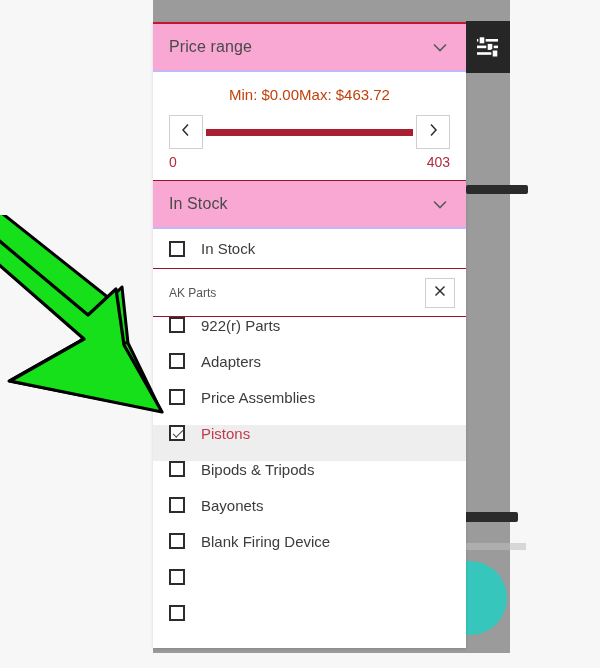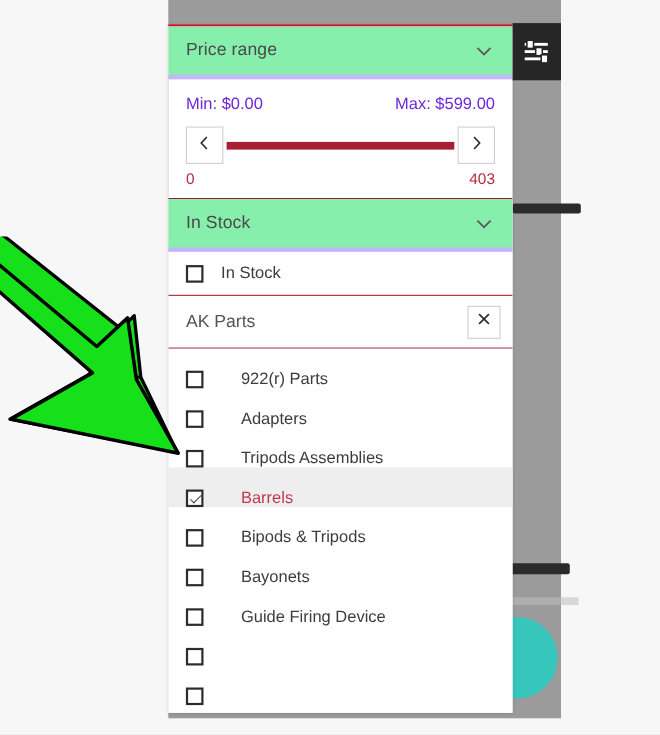--- a/index.html
+++ b/index.html
@@ -76,23 +76,23 @@
     z-index: 30;
     overflow: hidden;
     box-shadow: 0 1px 3px rgba(0,0,0,.13);
   }
 
   .section-header {
     height: 48px;
     display: flex;
     align-items: center;
     padding: 0 16px;
-    border-bottom: 4px solid #c4b5fd;
-    cursor: pointer;
-    background: #86efac;
+    border-bottom: 2px solid #c4b5fd;
+    cursor: pointer;
+    background: #f9a8d4;
     justify-content: flex-end;
   }
   .section-header .label {
     flex: 1;
     font-size: 16px;
     color: #4a4a4a;
     letter-spacing: .1px;
   }
   .chevron-down {
     width: 20px; height: 20px;
@@ -100,23 +100,23 @@
     display: block;
   }
 
   
   #price-body {
     padding: 14px 16px 10px 16px;
     border-bottom: 1px solid #9d1327;
   }
   .minmax-row {
     display: flex;
-    justify-content: space-between;
+    justify-content: center;
     font-size: 15px;
-    color: #6d28d9;
+    color: #c2410c;
     margin-bottom: 12px;
   }
   .slider-row {
     display: flex;
     align-items: center;
     height: 34px;
   }
   .slider-handle {
     width: 34px; height: 34px;
     flex: 0 0 34px;
@@ -177,45 +177,44 @@
   #search-row {
     height: 48px;
     display: flex;
     align-items: center;
     padding: 0 11px 0 16px;
     border-bottom: 1px solid #9d1327;
     background: #fff;
   }
   #search-value {
     flex: 1;
-    font-size: 16px;
+    font-size: 12px;
     color: #545454;
   }
   #clear-button {
     width: 30px; height: 30px;
     flex: 0 0 30px;
     border: 1px solid #cfcfcf;
     background: #fff;
     display: flex;
     align-items: center;
     justify-content: center;
     cursor: pointer;
   }
 
   
   #options-list {
     background: #fff;
   }
   .option-row {
     height: 36px;
     display: flex;
-    align-items: flex-end;
+    align-items: flex-start;
     padding: 0 16px;
     cursor: pointer;
-    gap: 18px;
   }
   .option-row.selected { background: #eeeeee; }
   .option-row .otext {
     font-size: 15px;
     color: #3c3c3c;
   }
   .option-row.selected .otext { color: #c0394f; }
 
   
   #annotation-arrow {
@@ -259,21 +258,21 @@
     <span>
       <svg class="chevron-down" viewBox="0 0 20 20">
         <polyline points="4,7.5 10,13.5 16,7.5" fill="none" stroke="#5a5a5a" stroke-width="1.6"></polyline>
       </svg>
     </span>
   </div>
 
   <div id="price-body">
     <div class="minmax-row">
       <span>Min: $0.00</span>
-      <span>Max: $599.00</span>
+      <span>Max: $463.72</span>
     </div>
     <div class="slider-row">
       <div class="slider-handle">
         <span>
           <svg width="14" height="16" viewBox="0 0 14 16">
             <polyline points="9,2.5 4,8 9,13.5" fill="none" stroke="#2d2d2d" stroke-width="1.5"></polyline>
           </svg>
         </span>
       </div>
       <div class="slider-track" style="background: rgb(168, 31, 50);"></div>
@@ -321,37 +320,37 @@
       <div class="option-row">
         <span class="checkbox"></span>
         <span class="otext">922(r) Parts</span>
       </div>
       <div class="option-row">
         <span class="checkbox"></span>
         <span class="otext">Adapters</span>
       </div>
       <div class="option-row">
         <span class="checkbox"></span>
-        <span class="otext">Tripods Assemblies</span>
+        <span class="otext">Price Assemblies</span>
       </div>
       <div class="option-row selected">
         <span class="checkbox checked"></span>
-        <span class="otext">Barrels</span>
+        <span class="otext">Pistons</span>
       </div>
       <div class="option-row">
         <span class="checkbox"></span>
         <span class="otext">Bipods &amp; Tripods</span>
       </div>
       <div class="option-row">
         <span class="checkbox"></span>
         <span class="otext">Bayonets</span>
       </div>
       <div class="option-row">
         <span class="checkbox"></span>
-        <span class="otext">Guide Firing Device</span>
+        <span class="otext">Blank Firing Device</span>
       </div>
       <div class="option-row">
         <span class="checkbox"></span>
       </div>
       <div class="option-row">
         <span class="checkbox"></span>
       </div>
       <div class="option-row"></div>
     </div>
 </div>

